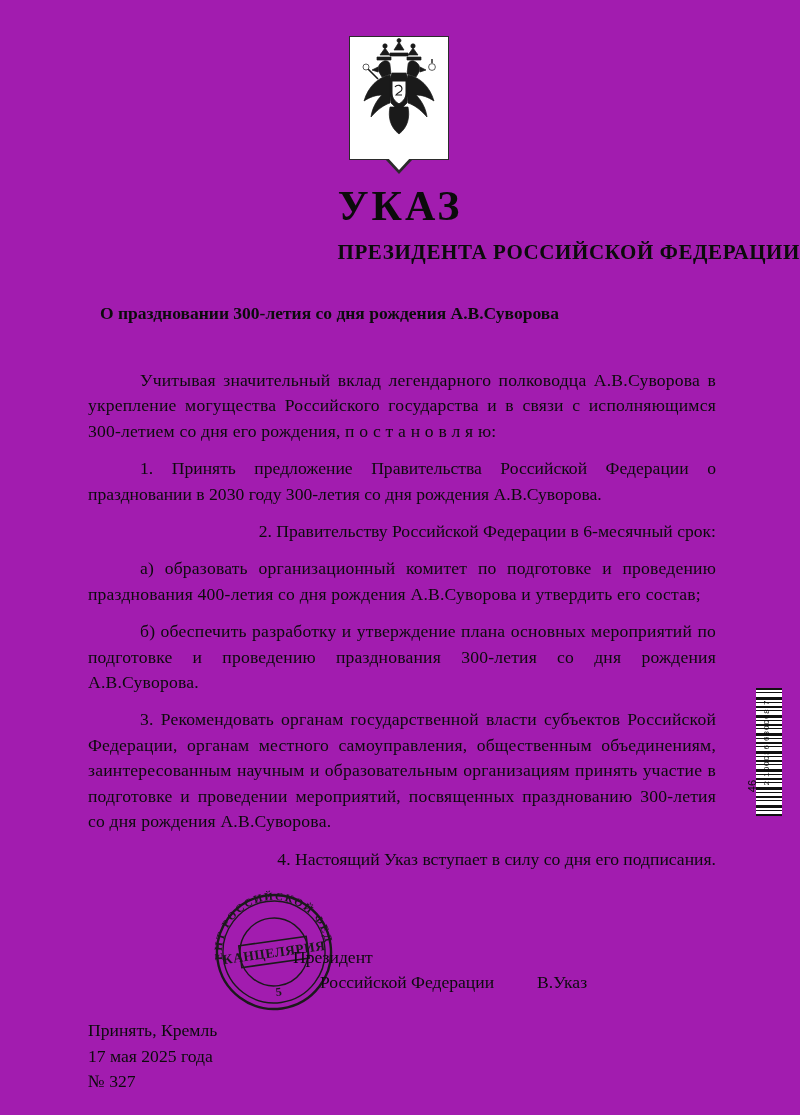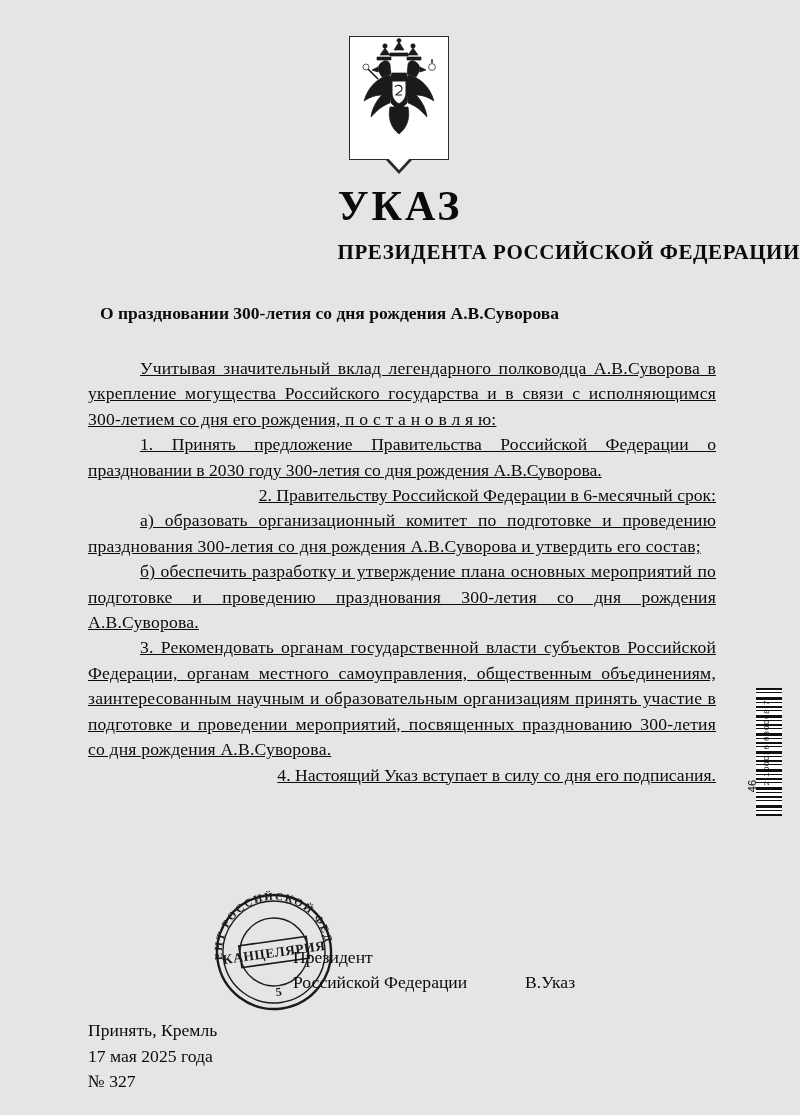--- a/index.html
+++ b/index.html
@@ -14,21 +14,21 @@
     font-family: "Liberation Serif", serif;
     color: #0b0b0b;
     overflow: hidden;
   }
 
   .page {
     position: absolute;
     left: 0; top: 0;
     width: 800px;
     height: 1115px;
-    background: #e5e5e5;
+    background: #a21caf;
   }
 
   
   .emblem-wrap {
     position: absolute;
     left: 349px;
     top: 36px;
     width: 102px;
     height: 138px;
   }
@@ -100,27 +100,26 @@
   }
 
   
   .body-block {
     position: absolute;
     left: 88px;
     top: 356px;
     width: 628px;
   }
   p.para {
-    margin: 0 0 0 0;
+    margin: 12px 0 0 0;
     font-size: 17.6px;
     line-height: 25.4px;
     text-align: justify;
     text-indent: 52px;
     text-justify: inter-word;
-    text-decoration: underline;
   }
   p.para.last-left { text-align: right; }
   p.spaced { letter-spacing: 0.2px; }
 
   
   .barcode {
     position: absolute;
     left: 744px;
     top: 688px;
     width: 40px;
@@ -174,21 +173,22 @@
   .sign-block {
     position: absolute;
     left: 293px;
     top: 945px;
     width: 420px;
     font-size: 17.6px;
     line-height: 25px;
   }
   .sign-line2 {
     display: flex;
-    gap: 4px;
+    gap: 16px;
+    text-align: center;
   }
   .sign-org { width: 228px; }
   .sign-name { }
 
   
   .footer {
     position: absolute;
     left: 88px;
     top: 1018px;
     font-size: 17.6px;
@@ -242,21 +242,21 @@
   </div>
 
   <div class="doc-title">УКАЗ</div>
   <div class="doc-subtitle">ПРЕЗИДЕНТА РОССИЙСКОЙ ФЕДЕРАЦИИ</div>
   <div class="doc-about">О праздновании 300-летия со дня рождения А.В.Суворова</div>
 
   <div class="body-block">
     <p class="para spaced">Учитывая значительный вклад легендарного полководца А.В.Суворова в укрепление могущества Российского государства и в связи с исполняющимся 300-летием со дня его рождения, п о с т а н о в л я ю:</p>
     <p class="para">1. Принять предложение Правительства Российской Федерации о праздновании в 2030 году 300-летия со дня рождения А.В.Суворова.</p>
     <p class="para last-left">2. Правительству Российской Федерации в 6-месячный срок:</p>
-    <p class="para spaced">а) образовать организационный комитет по подготовке и проведению празднования 300-летия со дня рождения А.В.Суворова и утвердить его состав;</p>
+    <p class="para spaced">а) образовать организационный комитет по подготовке и проведению празднования 400-летия со дня рождения А.В.Суворова и утвердить его состав;</p>
     <p class="para spaced">б) обеспечить разработку и утверждение плана основных мероприятий по подготовке и проведению празднования 300-летия со дня рождения А.В.Суворова.</p>
     <p class="para spaced">3. Рекомендовать органам государственной власти субъектов Российской Федерации, органам местного самоуправления, общественным объединениям, заинтересованным научным и образовательным организациям принять участие в подготовке и проведении мероприятий, посвященных празднованию 300-летия со дня рождения А.В.Суворова.</p>
     <p class="para last-left">4. Настоящий Указ вступает в силу со дня его подписания.</p>
   </div>
 
   <div class="barcode">
     <div class="bars"></div>
     <div class="code-text">2 100036 680068 7</div>
     <div class="code-mark">46</div>
   </div>

